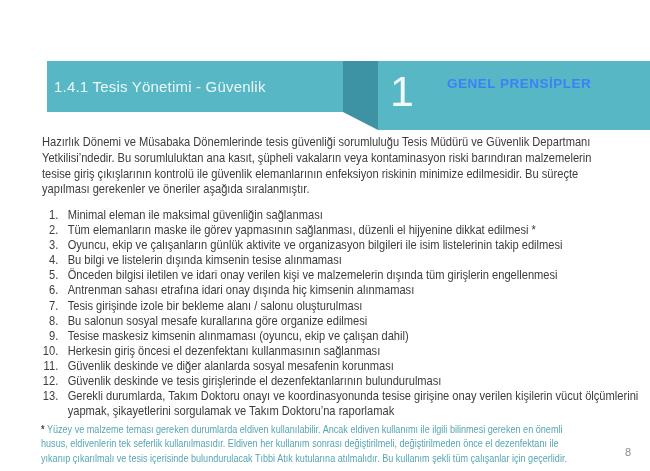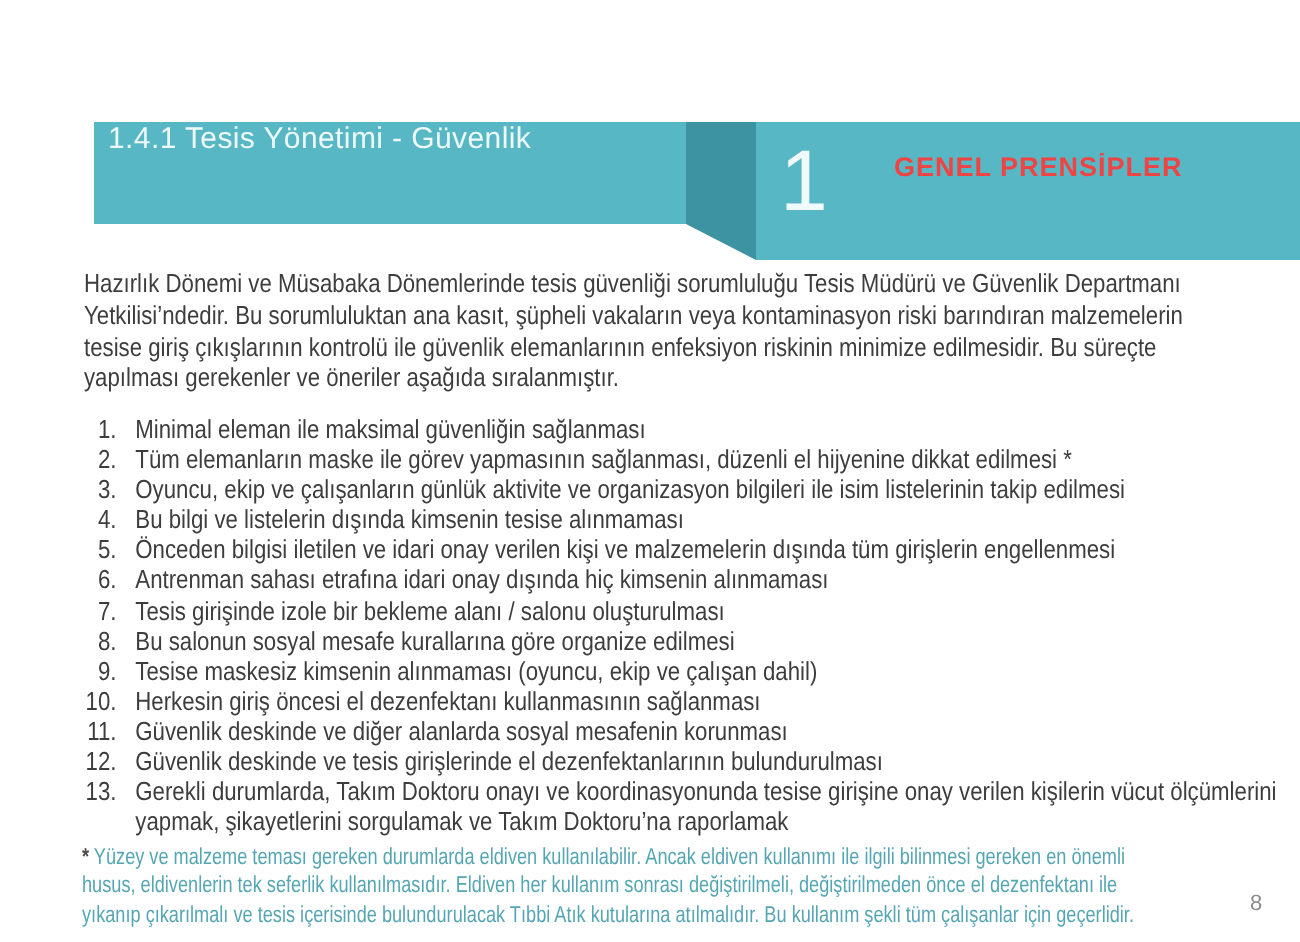--- a/index.html
+++ b/index.html
@@ -3,37 +3,37 @@
 <meta charset="utf-8">
 <style>
   html,body{margin:0;padding:0;background:#ffffff;}
   .slide{
     position:relative;width:650px;height:471px;background:#ffffff;overflow:hidden;
     font-family:"Liberation Sans","DejaVu Sans",sans-serif;color:#3d3d3d;
   }
   
   .band-left{
     position:absolute;left:47px;top:61px;width:296px;height:51px;
-    background:#58b7c4;display:flex;
+    background:#58b7c4;display:flex;align-items:center;
     padding-left:7px;box-sizing:border-box;
   }
   .section-label{color:#edf8f9;font-size:15px;letter-spacing:.2px;}
   .fold{
     position:absolute;left:343px;top:61px;width:35px;height:69px;
     background:#3e93a2;
     clip-path:polygon(0 0,100% 0,100% 100%,0 74%);
   }
   .band-right{position:absolute;left:378px;top:61px;width:272px;height:69px;background:#58b7c4;}
   .chapter-num{
     position:absolute;left:390px;top:70px;font-size:43px;line-height:1;
     color:#f0fafb;font-weight:normal;
   }
   .chapter-title{
     position:absolute;left:447px;top:76px;font-size:13.5px;font-weight:bold;
-    letter-spacing:.5px;color:#ef4444;
+    letter-spacing:.5px;color:#3b82f6;
   }
   
   .squeeze{transform:scaleX(0.855);transform-origin:0 0;}
   .intro{position:absolute;left:42px;top:134px;width:700px;font-size:13px;line-height:15.8px;}
   .iline{white-space:nowrap;}
   .list{position:absolute;left:42px;top:207px;width:712px;font-size:13px;}
   .li-row{display:flex;line-height:15.1px;}
   .li-num{flex:0 0 19px;text-align:right;}
   .li-text{margin-left:11px;width:680px;}
   

